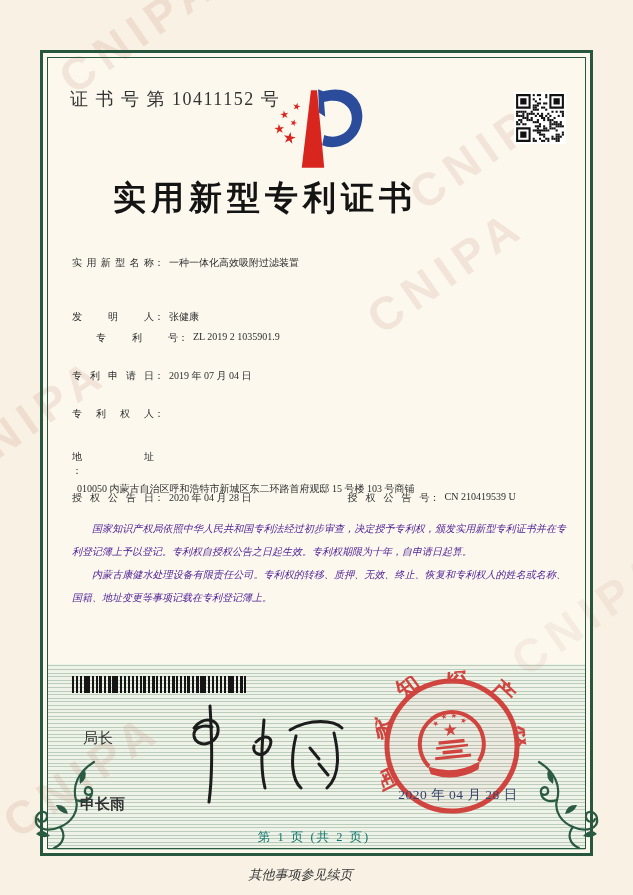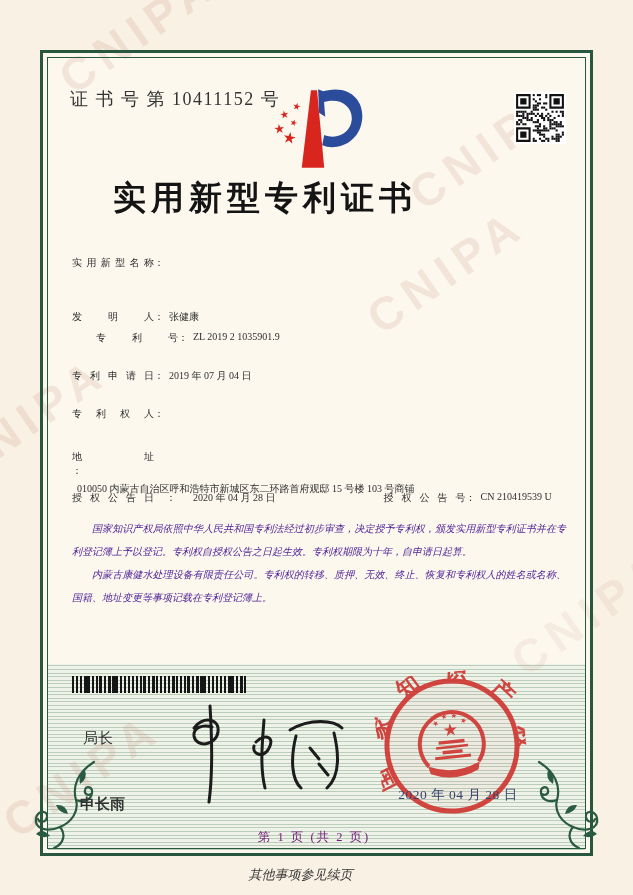--- a/index.html
+++ b/index.html
@@ -41,42 +41,42 @@
   .title {
     position:absolute; left:0; top:176px; width:525px; text-align:center;
     font-size:33px; font-weight:bold; letter-spacing:5px; text-indent:5px; color:#141414; z-index:5;
   }
   .frow { position:absolute; left:72px; font-size:10px; color:#2e2e2e; z-index:5; display:flex; }
   .f-label { display:inline-block; width:82px; text-align:justify; text-align-last:justify; flex:none; }
   .f-colon { flex:none; }
   .f-value { margin-left:5px; }
   .r1{top:256px;} .r2{top:294px;margin-top:16px;} .r3{top:331px;margin-left:24px;} .r4{top:369px;} .r5{top:407px;}
   .r6{top:450px;flex-direction:column;} .r6 .f-value{ width:402px; line-height:21px; }
-  .r7{top:491px;gap:12px;} .r7 .grp2{ margin-left:96px; display:flex; }
+  .r7{top:491px;} .r7 .grp2{ margin-left:96px; display:flex; }
   .bodytxt {
     position:absolute; left:72px; top:517px; width:494px; z-index:5;
     font-size:10px; line-height:23px; text-align:justify; color:#4c1d95; font-style:italic;
   }
   .bodytxt p { text-indent:2em; }
   .barcode {
     position:absolute; left:72px; top:676px; width:176px; height:17px; z-index:5;
     background-image:
       repeating-linear-gradient(90deg,#151515 0 2px,transparent 2px 4px),
       repeating-linear-gradient(90deg,transparent 0 5px,#151515 5px 6px,transparent 6px 11px),
       repeating-linear-gradient(90deg,transparent 0 13px,#151515 13px 16px,transparent 16px 29px);
   }
   .dir-title { position:absolute; left:83px; top:729px; font-family:"Liberation Sans",sans-serif; font-size:15px; font-weight:400; color:#333; z-index:5; }
   .dir-name  { position:absolute; left:80px; top:795px; font-family:"Liberation Sans",sans-serif; font-size:15px; font-weight:600; color:#333; z-index:5; }
   .autograph { position:absolute; left:172px; top:700px; width:190px; height:108px; z-index:6; }
   .seal { position:absolute; left:378px; top:672px; width:148px; height:148px; z-index:6; transform:rotate(-6deg); }
   .seal-date {
     position:absolute; left:390px; top:786px; width:136px; text-align:center; z-index:7;
     font-size:13.5px; color:#38436b; letter-spacing:0.5px; white-space:nowrap;
   }
-  .pageinfo { position:absolute; left:0; top:829px; width:628px; text-align:center; font-size:12.5px; letter-spacing:2px; color:#701a75; z-index:5; }
+  .pageinfo { position:absolute; left:0; top:829px; width:628px; text-align:center; font-size:12.5px; letter-spacing:2px; color:#0f766e; z-index:5; }
   .contnote { position:absolute; left:0; top:866px; width:601px; text-align:center; font-size:13px; font-style:italic; color:#3a3a3a; z-index:5; }
 </style>
 </head>
 <body>
 
 <div class="page">
 
   <span class="wm wm1">CNIPA</span>
   <span class="wm wm2">CNIPA</span>
   <span class="wm wm3">CNIPA</span>
@@ -294,20 +294,21 @@
           <rect x="21" y="23" width="1" height="1"></rect>
         </g>
     </g>
   </svg>
 
   <div class="title">实用新型专利证书</div>
 
   <div class="frow r1">
     <span class="f-label">实用新型名称</span>
       <span class="f-colon">：</span>
+    <span class="f-value">一种一体化高效吸附过滤装置</span>
   </div>
   <div class="frow r2">
     <span class="f-label">发明人</span>
       <span class="f-colon">：</span>
     <span class="f-value">张健康</span>
   </div>
   <div class="frow r3">
     <span class="f-label">专利号</span>
       <span class="f-colon">：</span>
     <span class="f-value">ZL 2019 2 1035901.9</span>

